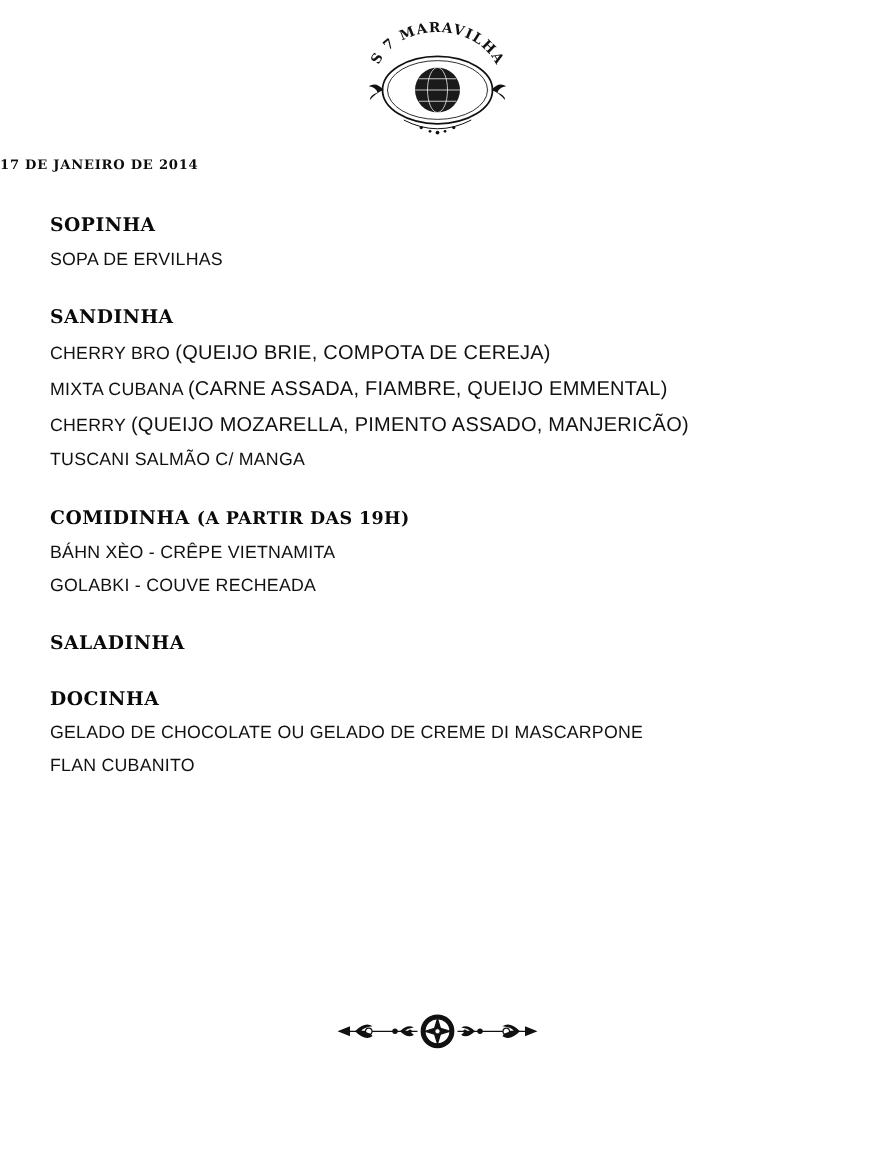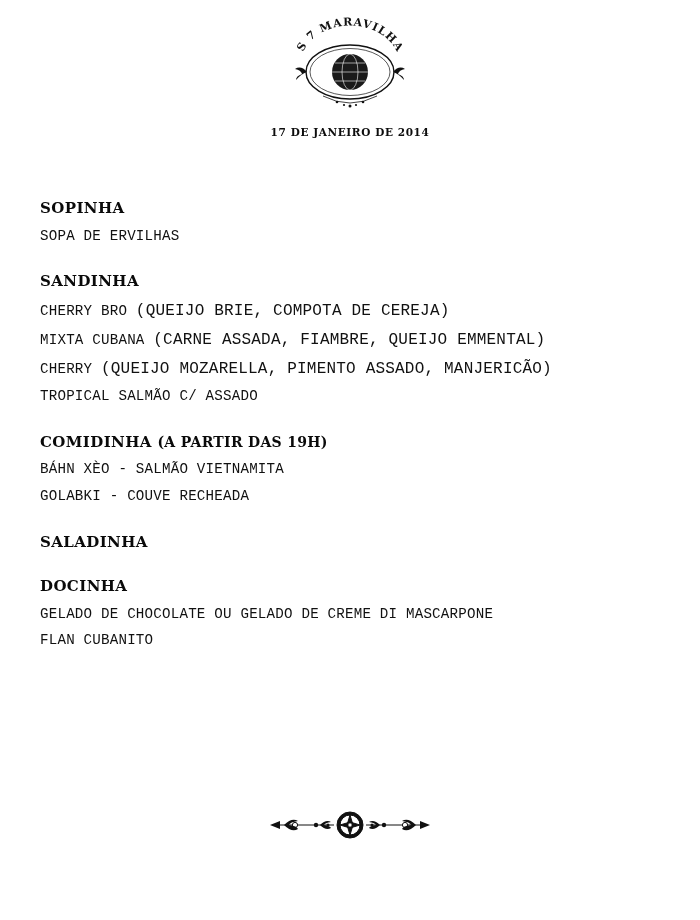--- a/index.html
+++ b/index.html
@@ -34,32 +34,31 @@
     width: 130px;
     height: 100px;
     position: relative;
   }
   .logo svg {
     display: block;
   }
 
   
   .date-line {
-    text-align: center;
     font-family: "DejaVu Serif", serif;
     font-weight: bold;
     font-size: 10.5px;
     letter-spacing: 0.6px;
     margin-top: 16px;
     color: #0d0d0d;
   }
 
   
   .menu {
-    margin-top: 62px;
+    margin-top: 34px;
     padding-left: 40px;
     padding-right: 40px;
   }
   .section {
     margin-bottom: 28px;
   }
   .section:last-child {
     margin-bottom: 0;
   }
   .section-head {
@@ -69,21 +68,21 @@
     letter-spacing: 0.4px;
     color: #0a0a0a;
     margin-bottom: 11px;
     line-height: 1.1;
   }
   .section-head .note {
     font-size: 14px;
     letter-spacing: 0.3px;
   }
   .item {
-    font-family: Liberation Mono, monospace;
+    font-family: Liberation Sans, sans-serif;
     font-size: 14.2px;
     letter-spacing: 0.2px;
     color: #111111;
     margin-bottom: 9px;
     line-height: 1.25;
   }
   .item:last-child {
     margin-bottom: 0;
   }
   .item .desc {
@@ -160,31 +159,31 @@
       </div>
       <div class="item">
         <span>MIXTA CUBANA</span>
         <span class="desc">(CARNE ASSADA, FIAMBRE, QUEIJO EMMENTAL)</span>
       </div>
       <div class="item">
         <span>CHERRY</span>
         <span class="desc">(QUEIJO MOZARELLA, PIMENTO ASSADO, MANJERICÃO)</span>
       </div>
       <div class="item">
-        <span>TROPICAL SALMÃO C/ ASSADO</span>
+        <span>TUSCANI SALMÃO C/ MANGA</span>
       </div>
     </div>
 
     <div class="section">
       <div class="section-head">
         <span>COMIDINHA</span>
         <span class="note">(A PARTIR DAS 19H)</span>
       </div>
       <div class="item">
-        <span>BÁHN XÈO - SALMÃO VIETNAMITA</span>
+        <span>BÁHN XÈO - CRÊPE VIETNAMITA</span>
       </div>
       <div class="item">
         <span>GOLABKI - COUVE RECHEADA</span>
       </div>
     </div>
 
     <div class="section">
       <div class="section-head">
         <span>SALADINHA</span>
       </div>

